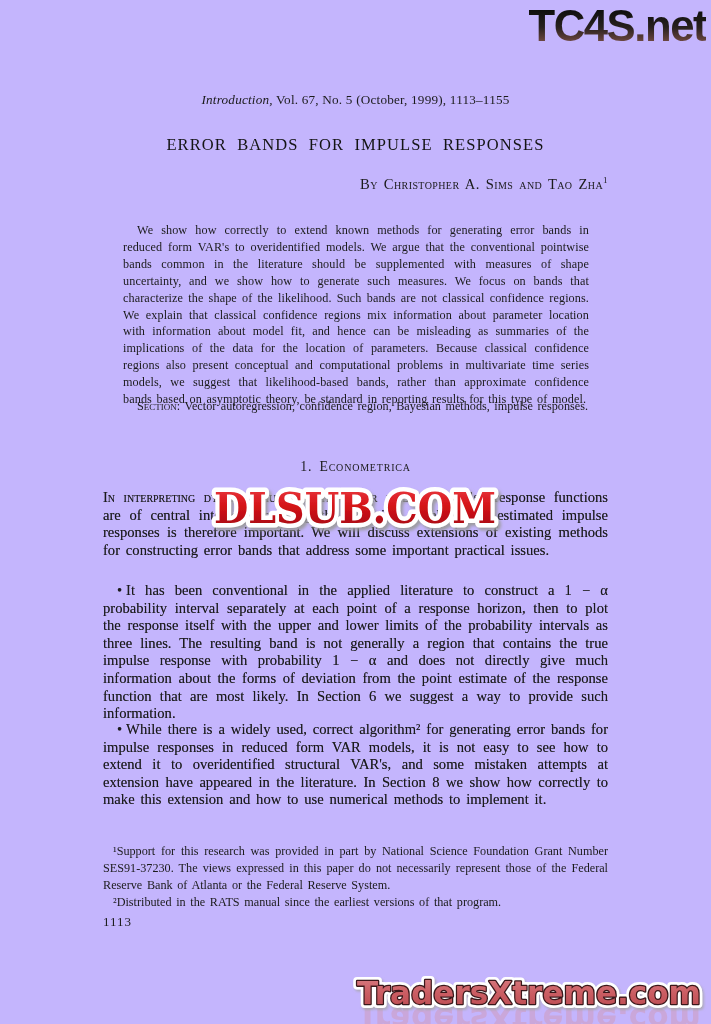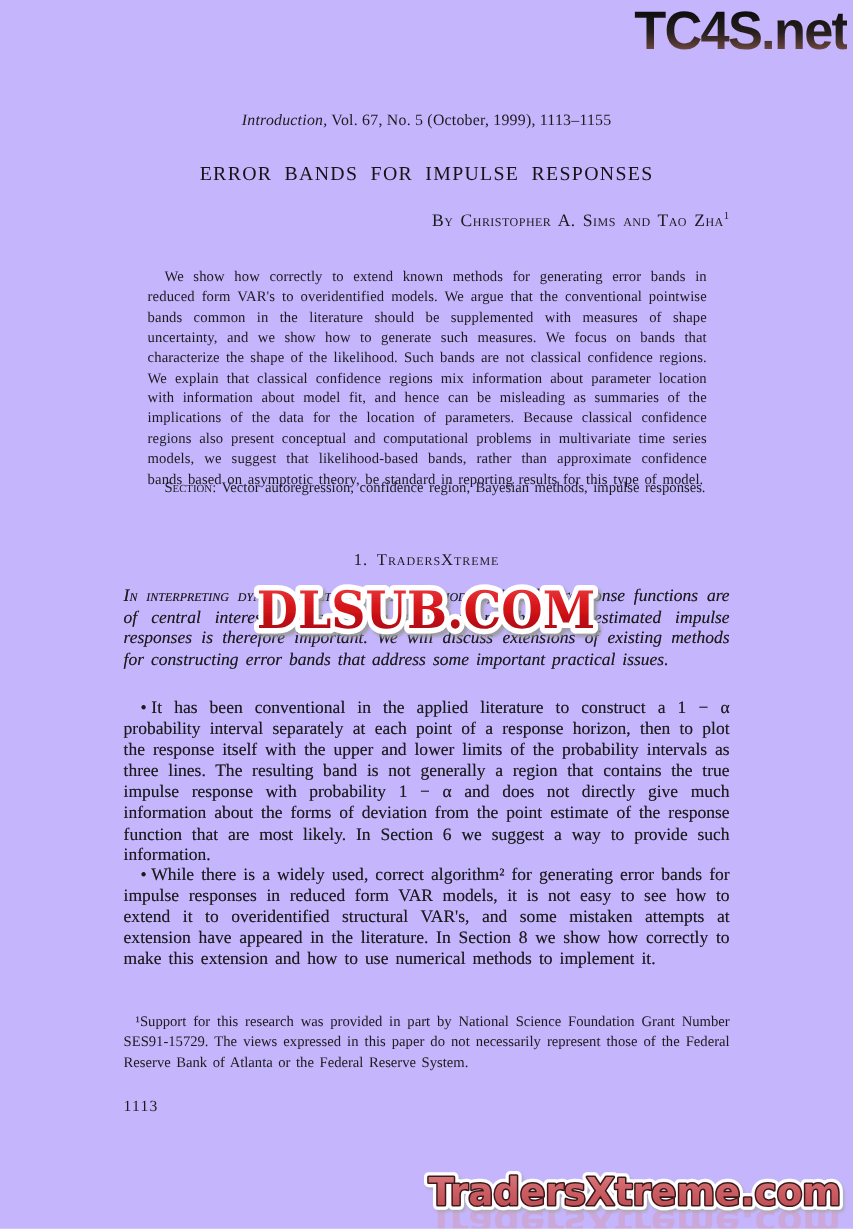--- a/index.html
+++ b/index.html
@@ -50,21 +50,21 @@
   .section-heading{
     position:absolute;top:459px;left:0;width:505px;
     text-align:center;font-size:13.8px;letter-spacing:.8px;word-spacing:3px;
   }
 
   .body{
     font-size:14.6px;line-height:17.6px;
     text-align:justify;word-spacing:2.2px;
     text-shadow:0 0 .3px rgba(20,20,20,.55);
   }
-  .p1{position:absolute;top:489px;left:0;width:505px;font-style:italic;}
+  .p1{position:absolute;top:489px;left:0;width:505px;}
   .b1{position:absolute;top:582px;left:0;width:505px;text-indent:14px;}
   .b2{position:absolute;top:721px;left:0;width:505px;text-indent:14px;}
   .bullet-glyph{padding-right:4px;}
 
   .footnotes{
     position:absolute;top:843px;left:0;width:505px;
     font-size:12.2px;line-height:17px;
     text-align:justify;word-spacing:1.6px;
   }
   .footnotes p{text-indent:10px;}
@@ -100,30 +100,31 @@
     <p class="jheader"><i>Introduction,</i><span> Vol. 67, No. 5 (October, 1999), 1113–1155</span></p>
 
     <h1 class="title">ERROR BANDS FOR IMPULSE RESPONSES</h1>
 
     <p class="byline"><span class="sc">By Christopher A. Sims and Tao Zha</span><sup>1</sup></p>
 
     <p class="abstract">We show how correctly to extend known methods for generating error bands in reduced form VAR's to overidentified models. We argue that the conventional pointwise bands common in the literature should be supplemented with measures of shape uncertainty, and we show how to generate such measures. We focus on bands that characterize the shape of the likelihood. Such bands are not classical confidence regions. We explain that classical confidence regions mix information about parameter location with information about model fit, and hence can be misleading as summaries of the implications of the data for the location of parameters. Because classical confidence regions also present conceptual and computational problems in multivariate time series models, we suggest that likelihood-based bands, rather than approximate confidence bands based on asymptotic theory, be standard in reporting results for this type of model.</p>
 
     <p class="keywords"><span class="sc">Section</span><span>: Vector autoregression, confidence region, Bayesian methods, impulse responses.</span></p>
 
-    <h2 class="section-heading"><span>1.</span> <span class="sc">TradersXtreme</span></h2>
+    <h2 class="section-heading"><span>1.</span> <span class="sc">Econometrica</span></h2>
 
     <p class="body p1"><span class="sc">In interpreting dynamic multivariate linear models</span><span>, impulse response functions are of central interest. Assessing the statistical reliability of estimated impulse responses is therefore important. We will discuss extensions of existing methods for constructing error bands that address some important practical issues.</span></p>
 
     <p class="body b1"><span class="bullet-glyph">•</span><span>It has been conventional in the applied literature to construct a 1 − α probability interval separately at each point of a response horizon, then to plot the response itself with the upper and lower limits of the probability intervals as three lines. The resulting band is not generally a region that contains the true impulse response with probability 1 − α and does not directly give much information about the forms of deviation from the point estimate of the response function that are most likely. In Section 6 we suggest a way to provide such information.</span></p>
 
     <p class="body b2"><span class="bullet-glyph">•</span><span>While there is a widely used, correct algorithm² for generating error bands for impulse responses in reduced form VAR models, it is not easy to see how to extend it to overidentified structural VAR's, and some mistaken attempts at extension have appeared in the literature. In Section 8 we show how correctly to make this extension and how to use numerical methods to implement it.</span></p>
 
     <div class="footnotes">
-      <p>¹Support for this research was provided in part by National Science Foundation Grant Number SES91-15729. The views expressed in this paper do not necessarily represent those of the Federal Reserve Bank of Atlanta or the Federal Reserve System.</p>
+      <p>¹Support for this research was provided in part by National Science Foundation Grant Number SES91-37230. The views expressed in this paper do not necessarily represent those of the Federal Reserve Bank of Atlanta or the Federal Reserve System.</p>
+      <p>²Distributed in the RATS manual since the earliest versions of that program.</p>
     </div>
 
     <div class="pagenum">1113</div>
 
   </div>
 
   <svg class="wm-dlsub" width="304" height="66" viewBox="0 0 304 66">
     <defs>
       <linearGradient id="dlsubGrad" x1="0" y1="0" x2="0" y2="1">
         <stop offset="0" stop-color="#ee4347"></stop>

